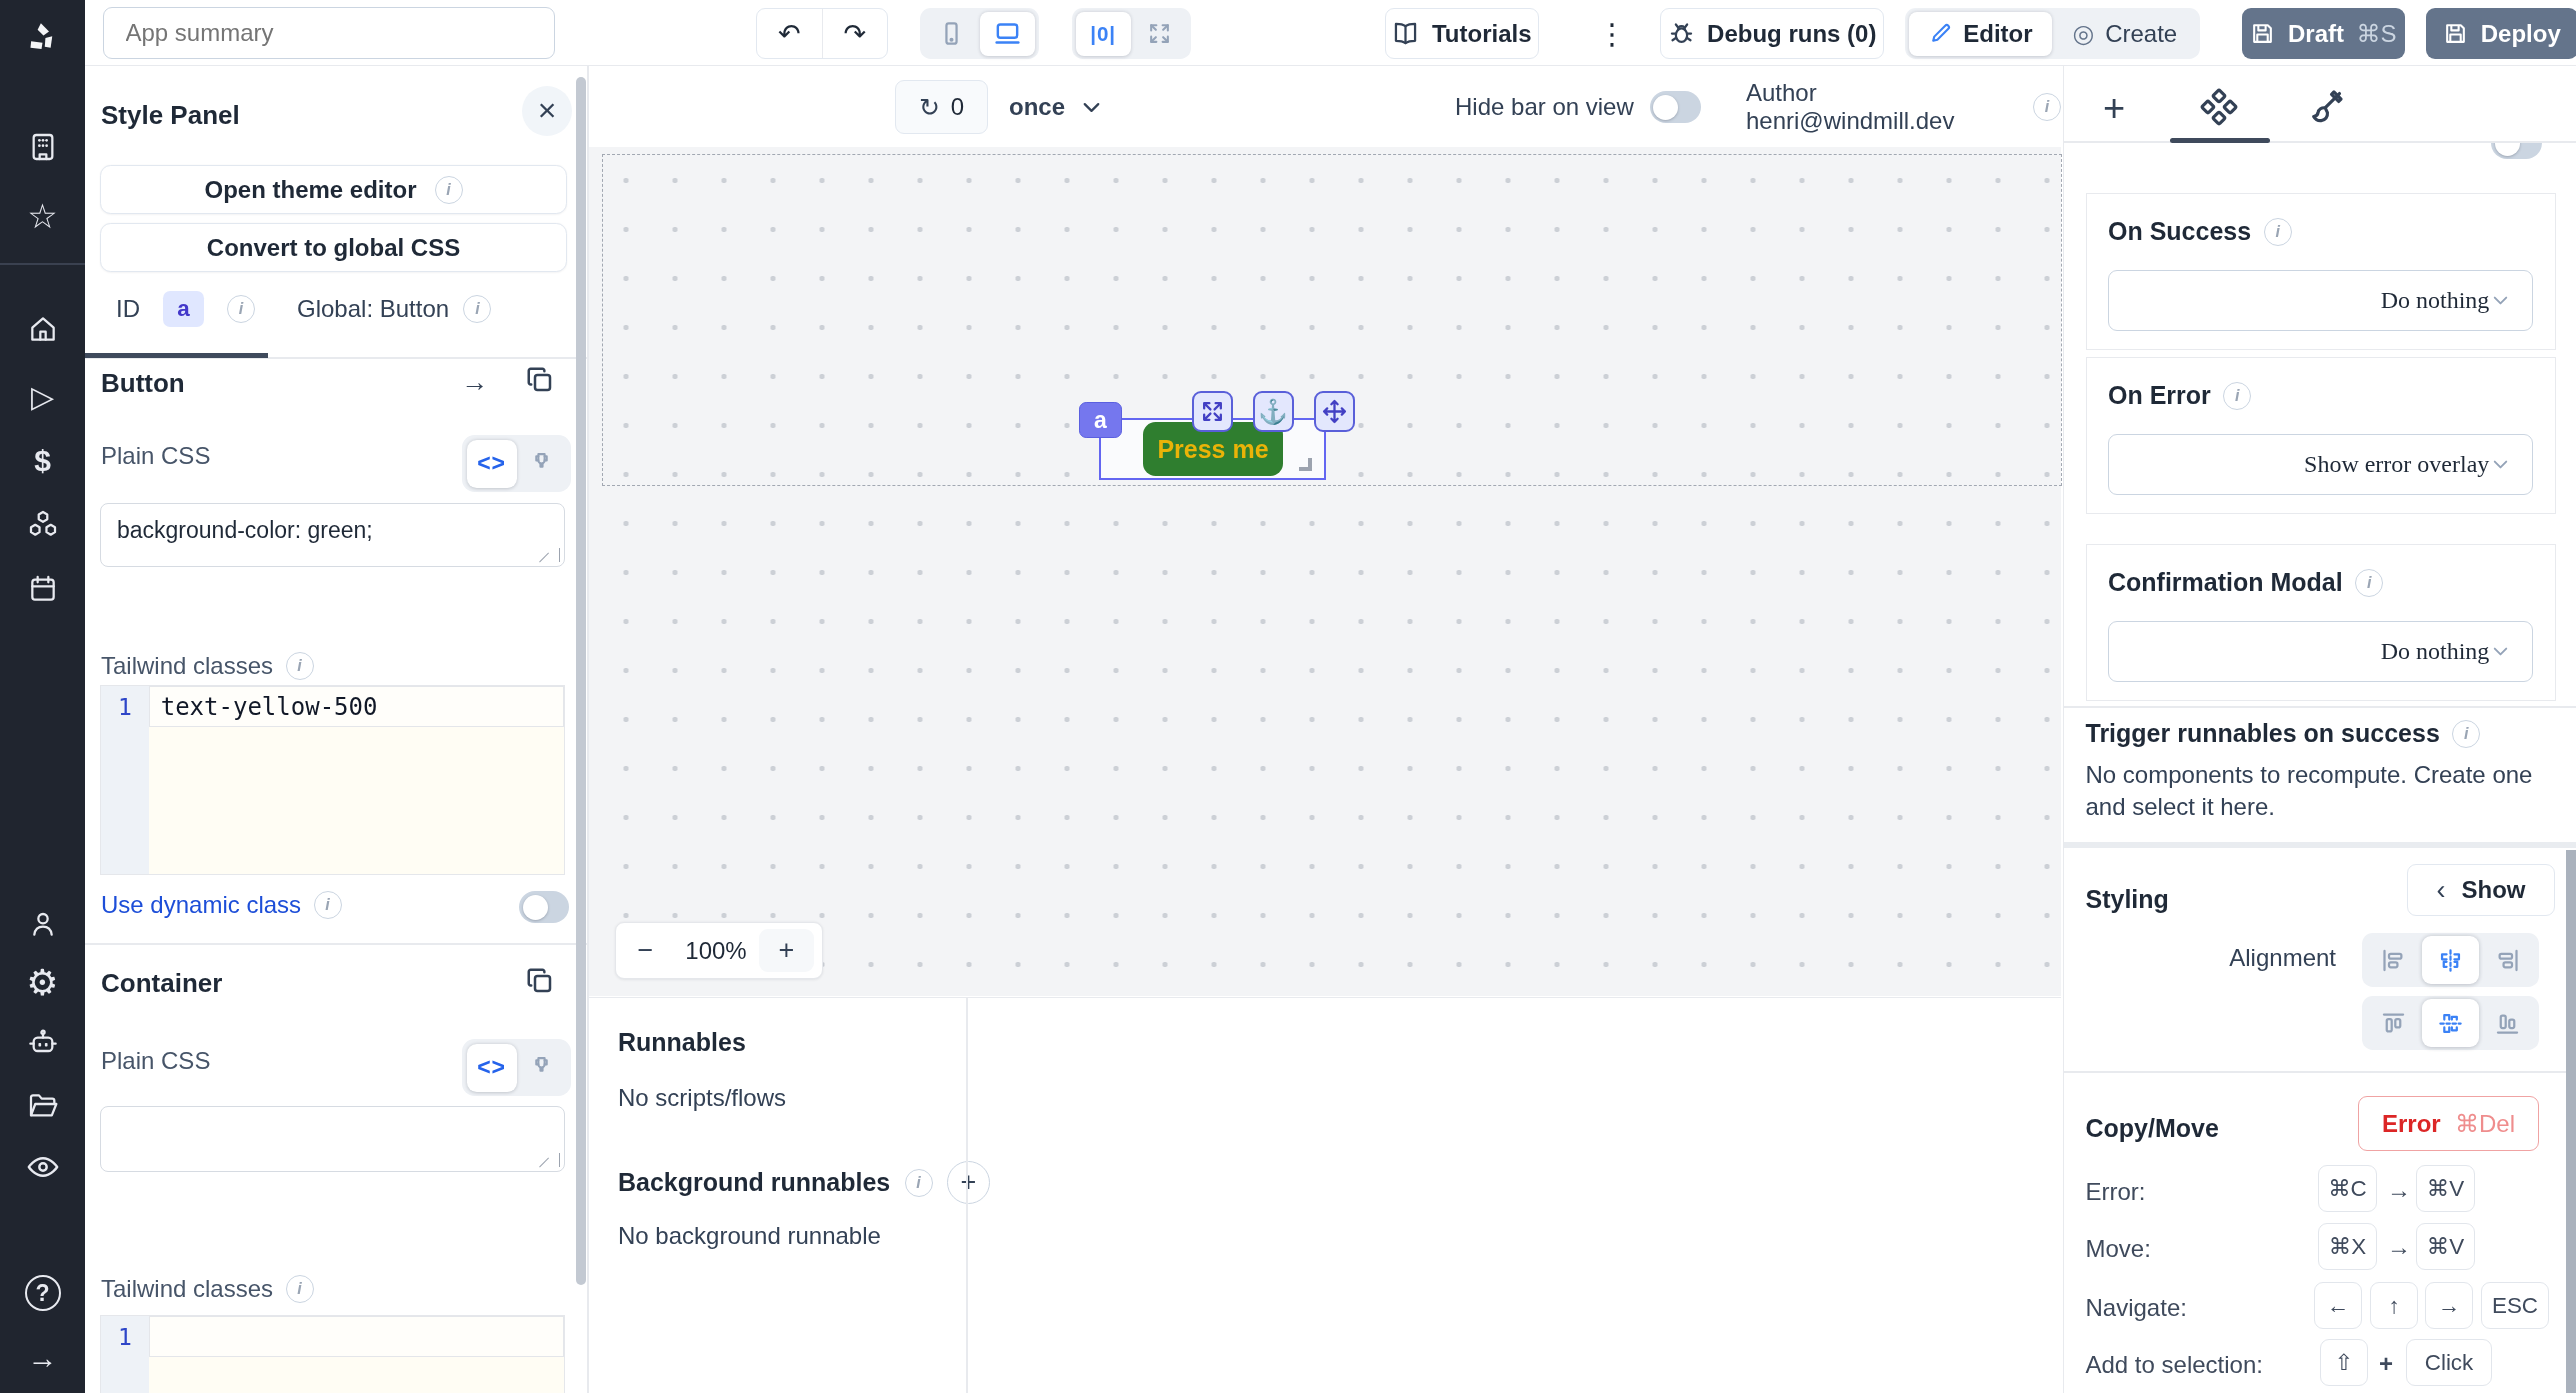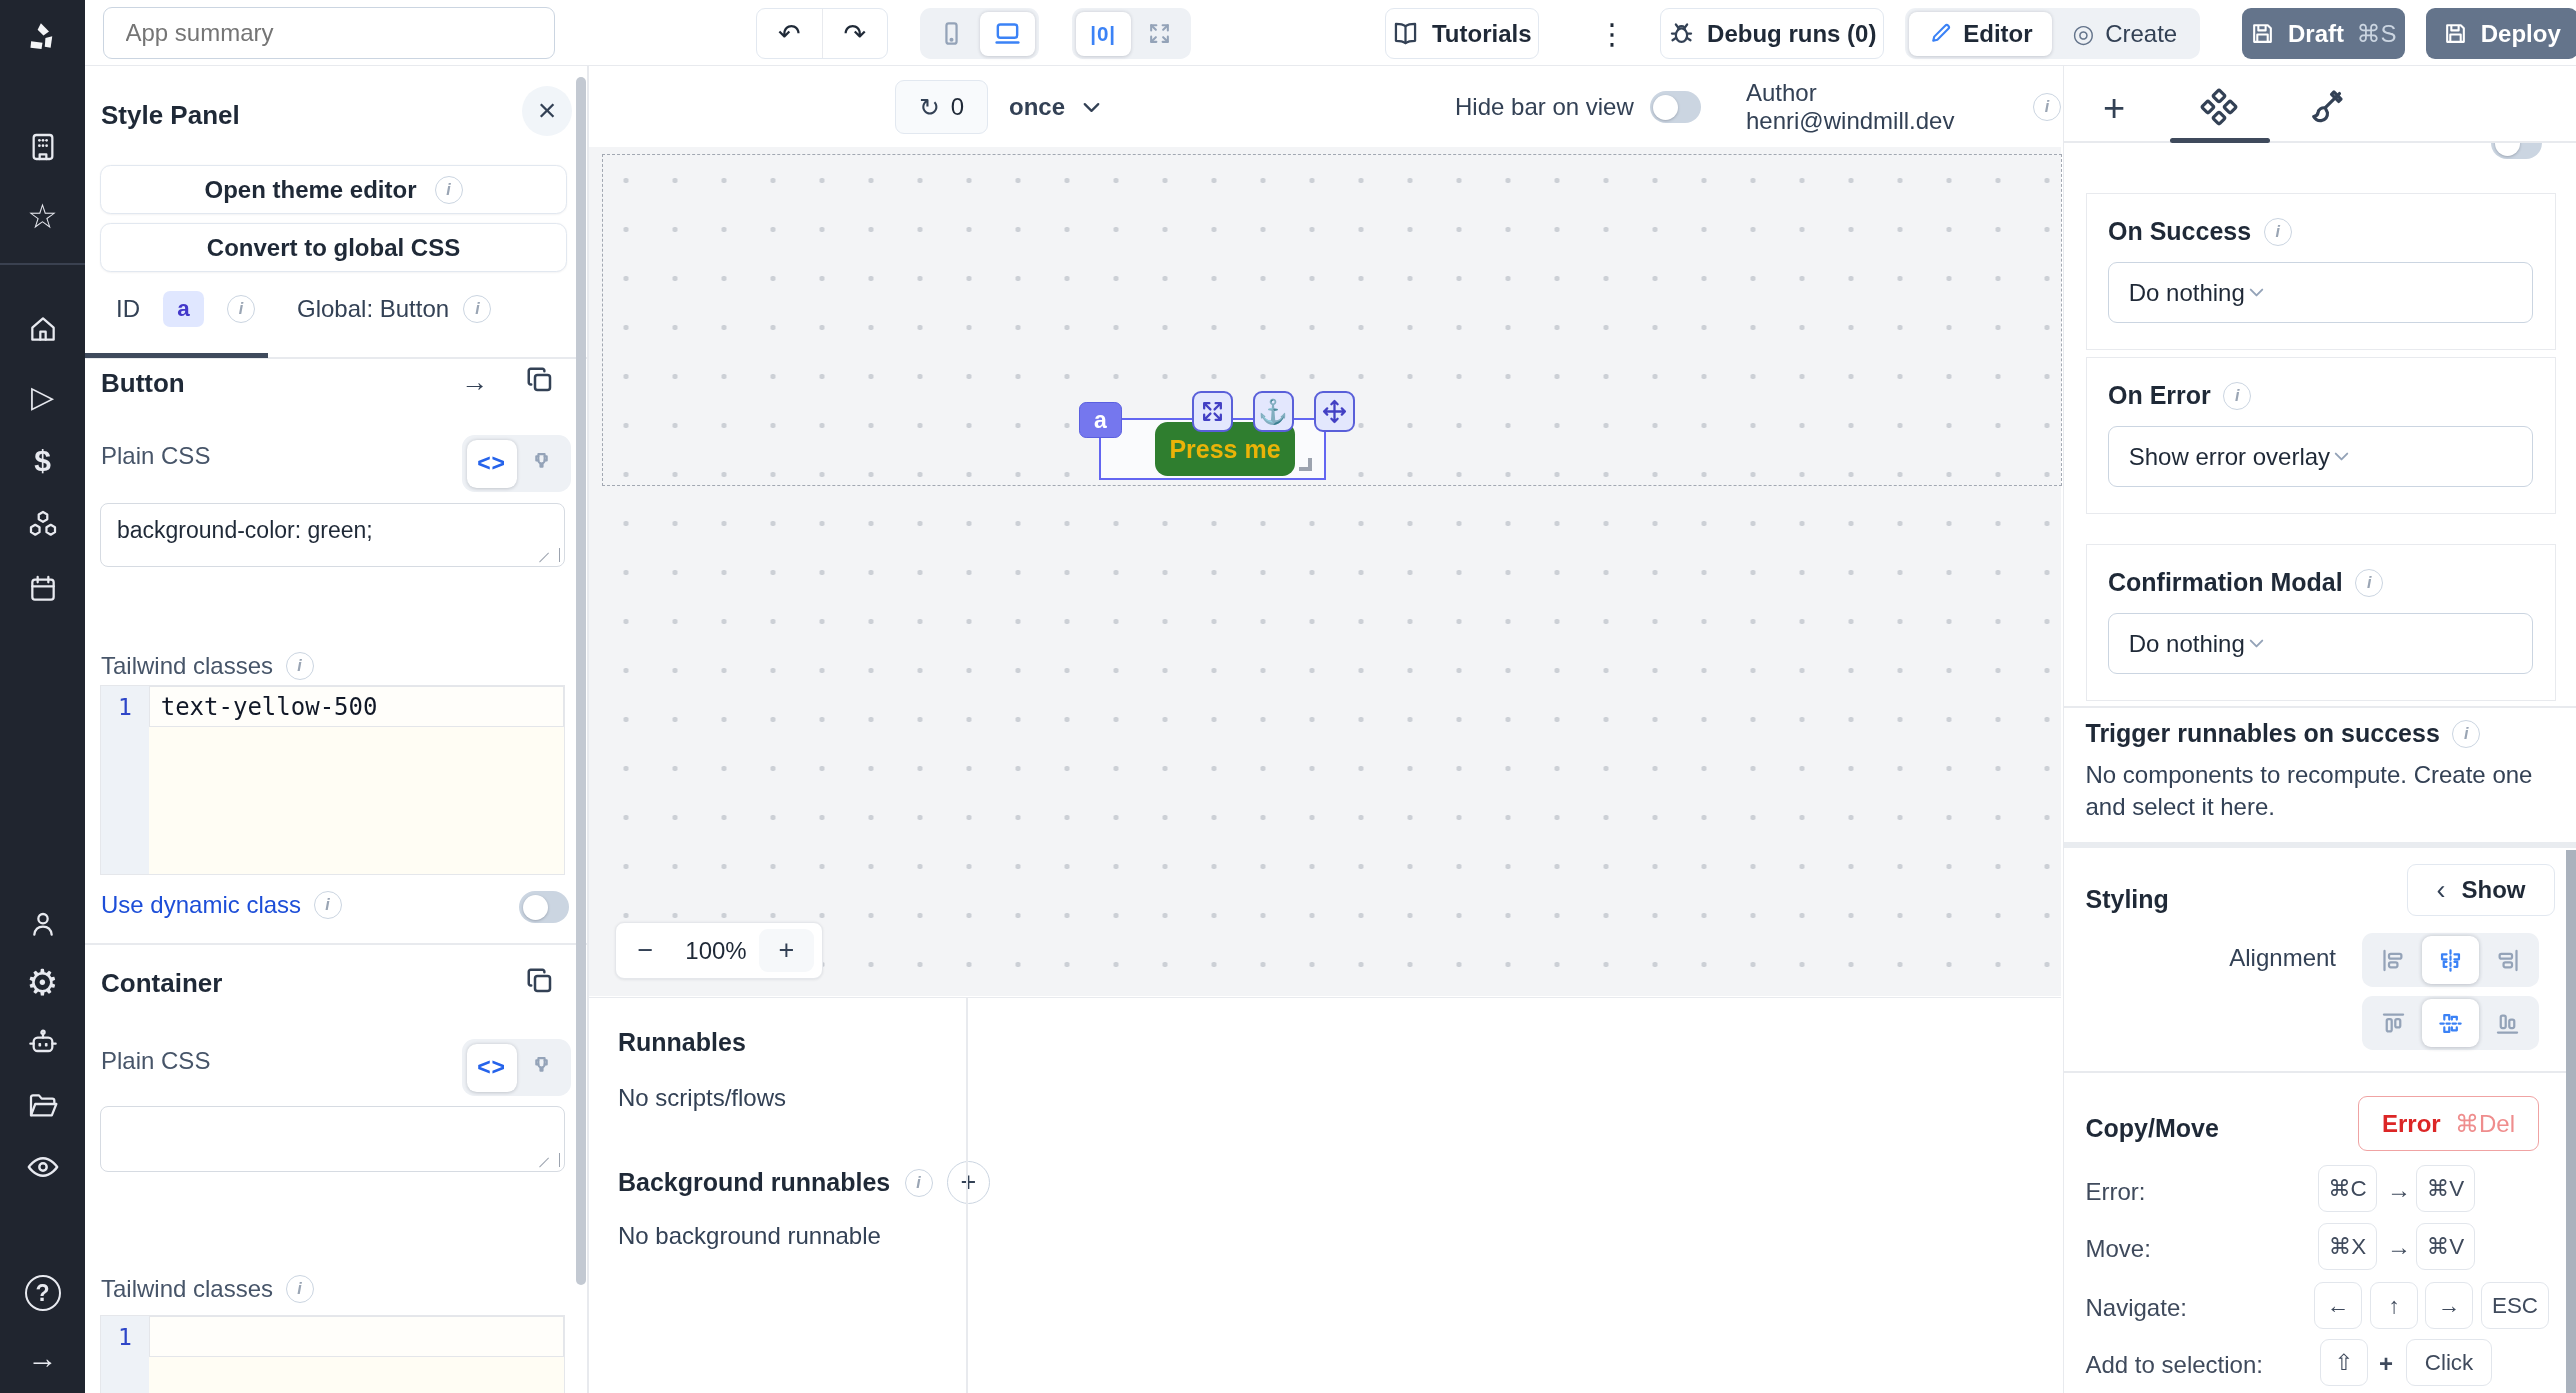--- a/index.html
+++ b/index.html
@@ -59,21 +59,21 @@
   .zoombar { position:absolute; left:26px; top:775px; width:208px; height:57px; background:#fff; border:1.8px solid #e5e7eb; border-radius:9px; display:flex; align-items:center; box-shadow:0 0.9px 2.7px rgba(15,23,42,.08); }
   .handle { position:absolute; width:41px; height:41px; background:#e3e7fd; border:2.7px solid #595fd9; border-radius:9px; display:flex; align-items:center; justify-content:center; color:#4340c4; cursor:grab; }
   .handle svg { stroke:#4340c4; fill:none; stroke-width:2.2; stroke-linecap:round; stroke-linejoin:round; }
 
   
   .bottom-panel { left:589px; top:997px; width:1472px; height:396px; background:#fff; border-top:1.8px solid #e8eaee; }
 
   
   .right-panel { left:2063px; top:66px; width:513px; height:1327px; background:#fff; border-left:1.8px solid #e8eaee; }
   .rp-box { position:absolute; left:21.5px; width:470px; background:#fff; border:1.8px solid #e8eaee; padding:23px 21.5px; }
-  .rp-select { margin-top:16px; height:61px; border:1.8px solid #cbd5e1; border-radius:9px; display:flex; align-items:center; justify-content:flex-start; padding:0 19.7px; color:#1f2937; cursor:pointer; background:#fff; }
+  .rp-select { margin-top:24px; height:61px; border:1.8px solid #cbd5e1; border-radius:9px; display:flex; align-items:center; justify-content:flex-end; padding:0 19.7px; color:#1f2937; cursor:pointer; background:#fff;font-family:Liberation Serif, serif; }
   .rp-head { display:flex; align-items:center; gap:12.5px; font-weight:700; color:#1f2937; font-size:25px; }
   .kb { border:1.8px solid #e2e6ec; border-radius:9px; height:47px; display:inline-flex; align-items:center; justify-content:center; padding:0 12.5px; color:#3f4a5c; font-size:22.4px; background:#fff; }
   .algn-seg { position:absolute; left:298px; width:177px; height:54px; background:#eef1f5; border-radius:10.7px; display:flex; align-items:center; justify-content:space-between; padding:2.7px; }
   .algn-seg .cell { width:57px; height:48px; border-radius:9px; display:flex; align-items:center; justify-content:center; cursor:pointer; }
   .algn-seg .cell.on { background:#fff; box-shadow:0 0.9px 4.5px rgba(15,23,42,.22); }
   .scroll-thumb { position:absolute; border-radius:7.2px; background:#c3c9d2; }
 </style>
 </head>
 <body>
 
@@ -389,21 +389,21 @@
       <svg width="25" height="25" viewBox="0 0 24 24">
           <path d="M10 10L4.8 4.8M9 4H4v5M14 10l5.2-5.2M15 4h5v5M10 14l-5.2 5.2M4 15v5h5M14 14l5.2 5.2M20 15v5h-5"></path>
         </svg>
     </div>
     <div class="handle" style="left:664px;top:244px;z-index:3;font-size:24px">⚓</div>
     <div class="handle" style="left:725px;top:244px;z-index:3">
       <svg width="25" height="25" viewBox="0 0 24 24">
           <path d="M12 2v20M2 12h20M12 2l-3 3M12 2l3 3M12 22l-3-3M12 22l3-3M2 12l3-3M2 12l3 3M22 12l-3-3M22 12l-3 3"></path>
         </svg>
     </div>
-    <div class="abs" style="left:566px;top:275px;width:140px;height:54px;background:#2f7e2f;border-radius:12.5px;display:flex;align-items:center;justify-content:center;color:#eab308;font-weight:700;font-size:25px;z-index:2">Press me</div>
+    <div class="abs" style="left:554px;top:275px;width:140px;height:54px;background:#2f7e2f;border-radius:12.5px;display:flex;align-items:center;justify-content:center;color:#eab308;font-weight:700;font-size:25px;z-index:2">Press me</div>
     <div class="abs" style="left:710px;top:311px;width:12.5px;height:12.5px;border-right:4.5px solid #9ca3af;border-bottom:4.5px solid #9ca3af;z-index:2"></div>
 
     <div class="zoombar">
       <div style="width:59px;text-align:center;font-size:27px;color:#334155;cursor:pointer">−</div>
       <div style="width:82px;text-align:center;color:#1f2937">100%</div>
       <div style="width:55px;height:43px;background:#f6f8fa;border-radius:9px;display:flex;align-items:center;justify-content:center;font-size:27px;color:#334155;cursor:pointer;margin-left:1.8px">+</div>
     </div>
   </div>
 
   <div class="abs bottom-panel">

